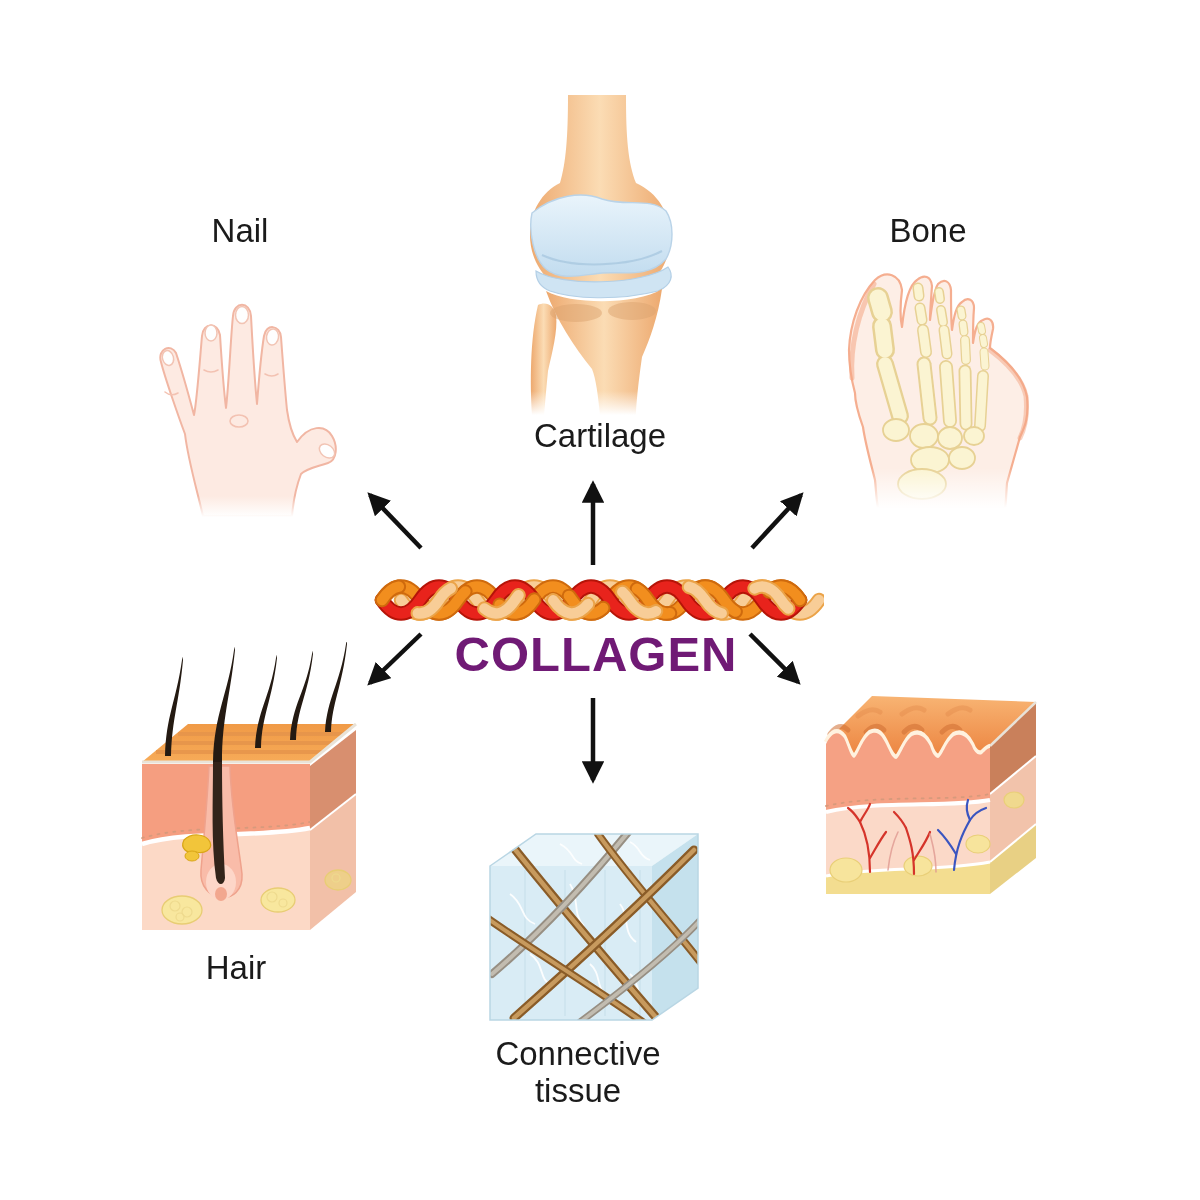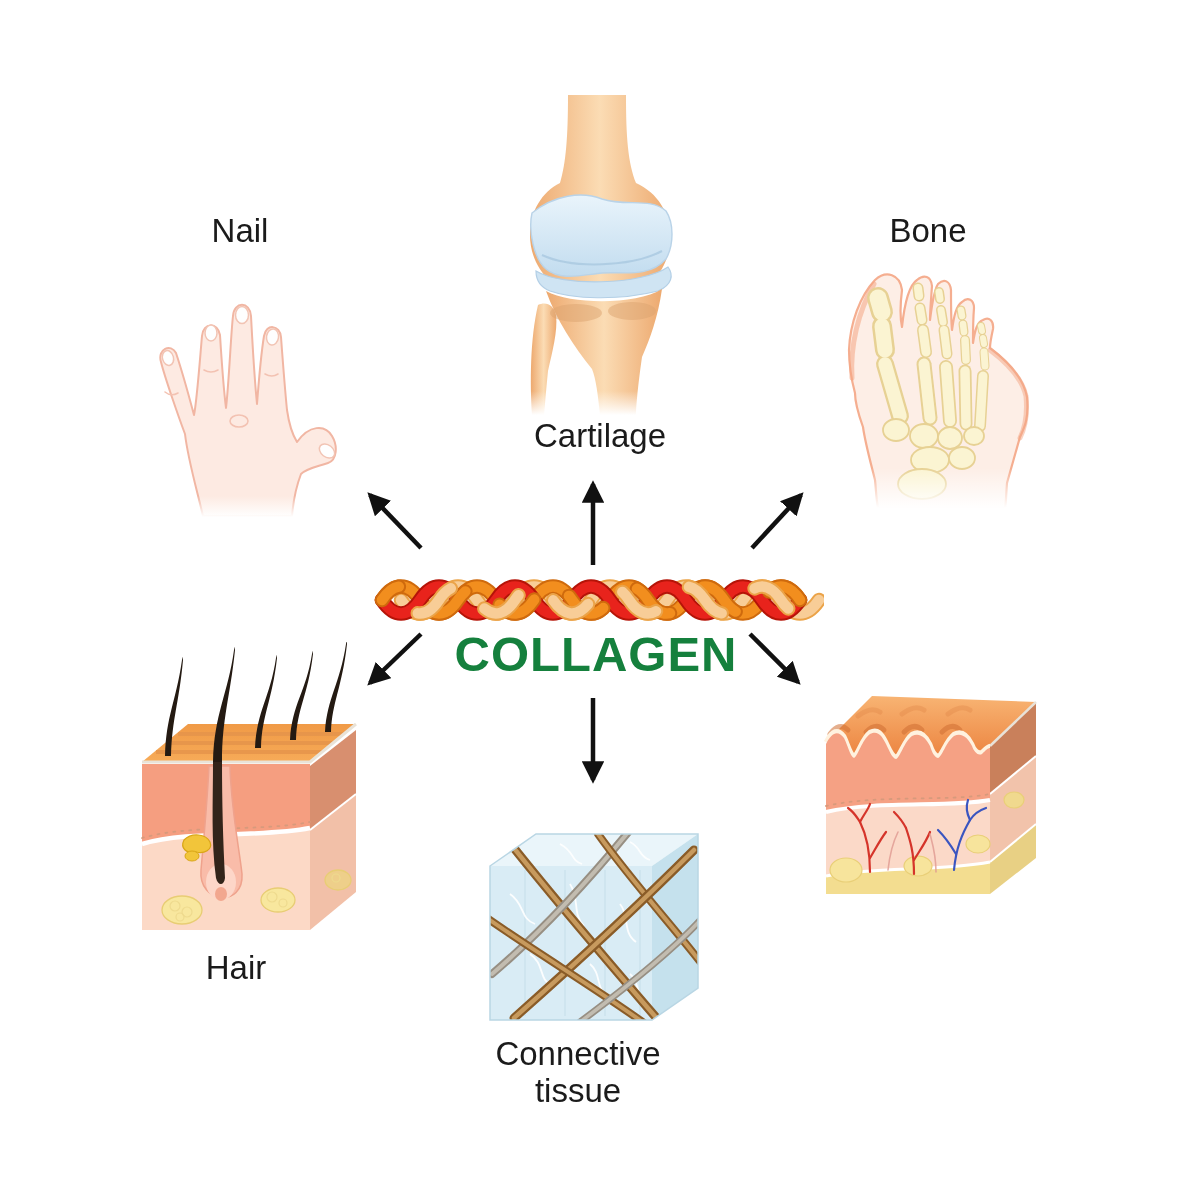--- a/index.html
+++ b/index.html
@@ -2,21 +2,21 @@
 <html><head>
 <meta charset="utf-8">
 <style>
   html,body{margin:0;padding:0;background:#fff;}
   #canvas{position:relative;width:1200px;height:1200px;background:#ffffff;overflow:hidden;
           font-family:"Liberation Sans",sans-serif;color:#1b1b1b;}
   .art{position:absolute;}
   .lbl{position:absolute;text-align:center;font-size:33px;line-height:1.12;}
   .preline{white-space:pre-line;}
   #collagen-word{position:absolute;left:396px;top:626px;width:400px;text-align:center;
-                 font-weight:bold;font-size:49px;letter-spacing:1px;color:#15803d;}
+                 font-weight:bold;font-size:49px;letter-spacing:1px;color:#701a75;}
   #arrow-layer{position:absolute;left:0;top:0;pointer-events:none;}
 </style>
 </head>
 <body>
 
 <div id="canvas">
 
   <div class="lbl" style="left:500px;top:418px;width:200px;">Cartilage</div>
   <div class="lbl" style="left:140px;top:213px;width:200px;">Nail</div>
   <div class="lbl" style="left:828px;top:213px;width:200px;">Bone</div>

